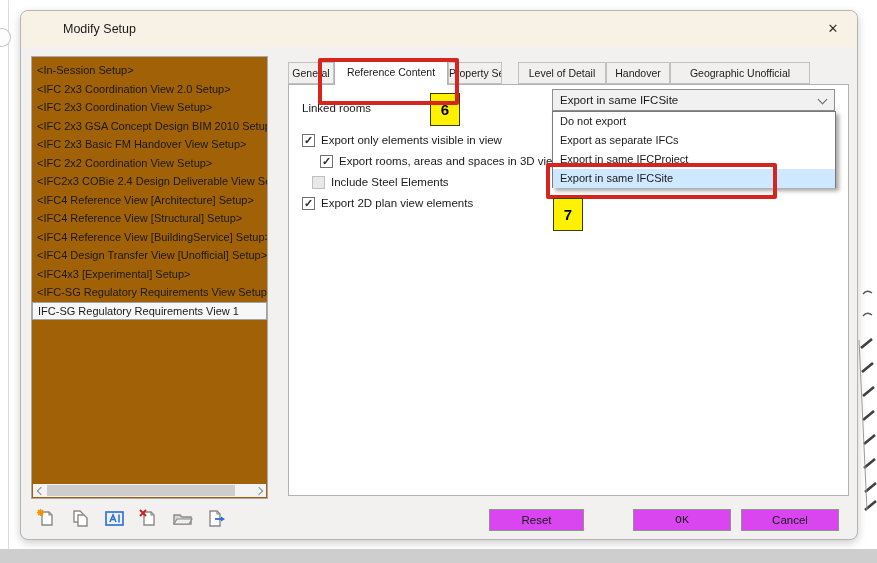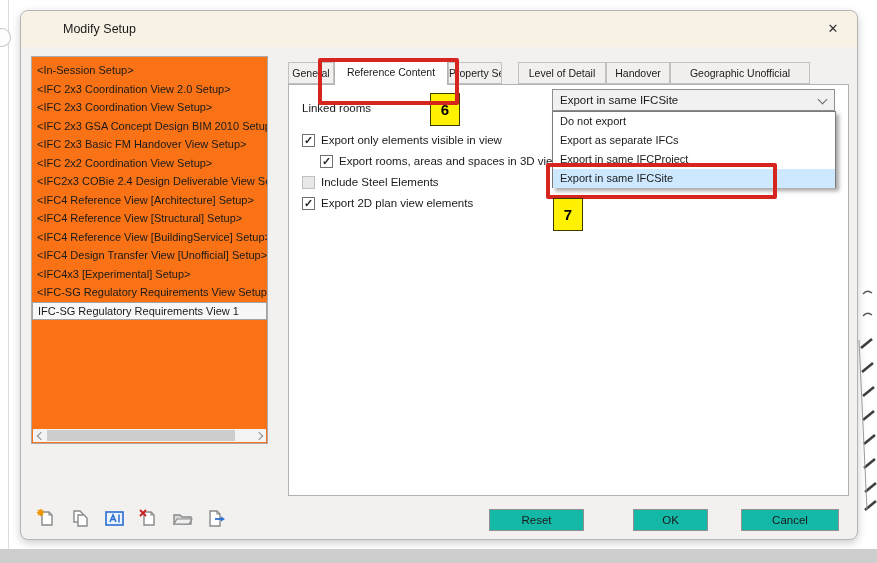--- a/index.html
+++ b/index.html
@@ -13,21 +13,21 @@
   .squiggle{position:absolute;left:855px;top:284px;}
   
   .dialog{position:absolute;left:20px;top:10px;width:836px;height:528px;background:#f2f1ef;
           border:1px solid #b6b4b2;border-radius:8px;box-shadow:0 3px 8px rgba(0,0,0,.20);}
   .titlebar{position:absolute;left:0;top:0;width:100%;height:36px;background:#f8f2e6;
             border-radius:8px 8px 0 0;}
   .title{position:absolute;left:14px;top:0;line-height:36px;font-size:12.5px;margin-left:28px;}
   .closebtn{position:absolute;right:12px;top:7px;width:24px;height:22px;text-align:center;
             line-height:22px;font-size:13px;color:#333;cursor:default;}
   
-  .setup-list{position:absolute;left:10px;top:45px;width:237px;height:388px;background:#f97316;
+  .setup-list{position:absolute;left:10px;top:45px;width:237px;height:443px;background:#a16207;
               border:1px solid #ababab;padding-top:4px;box-sizing:border-box;}
   .item{height:18.5px;line-height:18.5px;padding:0 5px;font-size:11px;white-space:nowrap;
         overflow:hidden;}
   .item.selected{border:1px solid #a3a3a3;background:#f7f7f7;height:16.5px;line-height:16.5px;}
   .hscroll{position:absolute;left:1px;right:1px;bottom:1px;height:13px;background:#f3f3f3;
            display:flex;align-items:center;}
   .harrow{width:13px;height:13px;position:relative;}
   .harrow::after{content:"";position:absolute;top:4px;width:5px;height:5px;
                  border-left:1px solid #8a8a8a;border-bottom:1px solid #8a8a8a;}
   .harrow.left::after{left:5px;transform:rotate(45deg);}
@@ -66,24 +66,24 @@
   .cbox{width:13px;height:13px;border:1px solid #707070;background:#fff;margin-right:6px;
         position:relative;box-sizing:border-box;flex:0 0 13px;text-align:center;
         font-size:11px;font-weight:bold;line-height:11px;color:#2b2b2b;}
   .cbox.off{background:#e8e8e8;border-color:#bfbfbf;}
   
   .redbox{position:absolute;border:4px solid #d6251f;border-radius:2px;z-index:8;
           background:transparent;pointer-events:none;}
   .red-tab{left:297px;top:47px;width:133px;height:39px;}
   .red-opt{left:257px;top:78px;width:223px;height:28px;}
   
-  .btn{position:absolute;top:498px;height:22px;background:#14b8a6;border:1px solid #929090;
+  .btn{position:absolute;top:498px;height:22px;background:#d946ef;border:1px solid #929090;
        box-sizing:border-box;text-align:center;font-size:11.5px;line-height:20px;}
   .btn-reset{left:468px;width:95px;}
-  .btn-ok{left:612px;width:75px;}
+  .btn-ok{left:612px;width:98px;font-family:Liberation Mono, monospace;}
   .btn-cancel{left:720px;width:98px;}
   .toolbar{position:absolute;left:15px;top:497px;display:flex;gap:13px;}
   .ticon{width:21px;height:21px;}
 </style>
 </head>
 <body>
 
 <div class="screen">
 
   <div class="bg-vline"></div>
@@ -140,21 +140,21 @@
       </div>
 
       <div class="cbrow" style="left:13px;top:47px;">
         <span class="cbox">✓</span>
         <span>Export only elements visible in view</span>
       </div>
       <div class="cbrow" style="left:31px;top:68px;">
         <span class="cbox">✓</span>
         <span>Export rooms, areas and spaces in 3D view</span>
       </div>
-      <div class="cbrow" style="left:13px;top:89px;">
+      <div class="cbrow" style="left:23px;top:89px;">
         <span class="cbox off"></span>
         <span>Include Steel Elements</span>
       </div>
       <div class="cbrow" style="left:13px;top:110px;">
         <span class="cbox">✓</span>
         <span>Export 2D plan view elements</span>
       </div>
 
       <div class="badge badge6">6</div>
       <div class="badge badge7">7</div>

